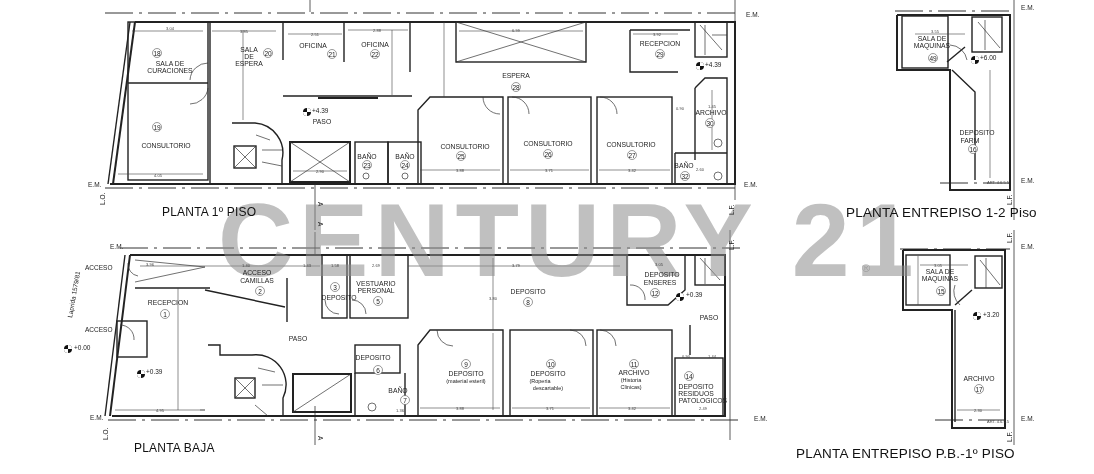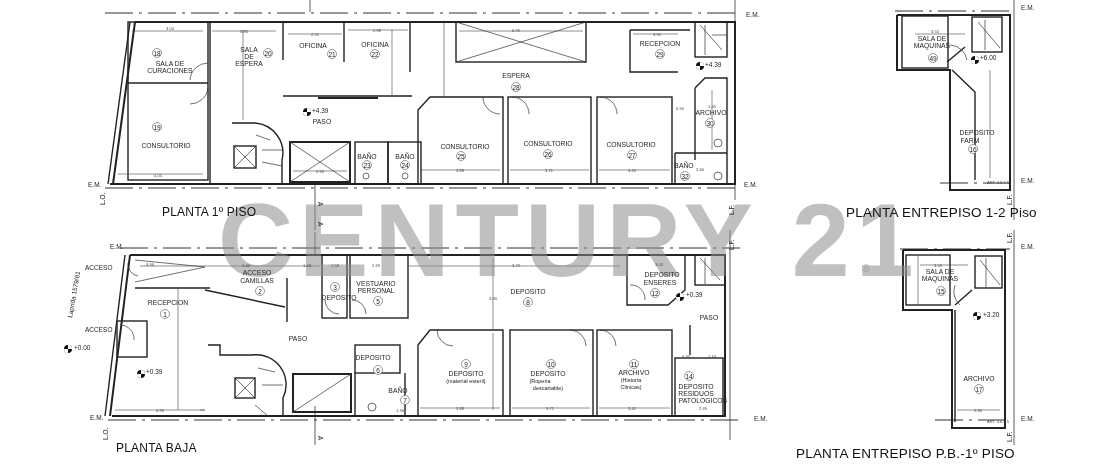--- a/index.html
+++ b/index.html
@@ -221,21 +221,21 @@
   <use href="#lvl" x="975" y="60"></use>
   <use href="#lvl" x="977" y="316"></use>
 </svg>
 
 <div>
   <div class="watermark">CENTURY 21</div>
   <div class="watermark-reg">®</div>
 </div>
 
 <div class="plan-title" style="left:162px;top:205px;">PLANTA 1º PISO</div>
-<div class="plan-title" style="left:116px;top:441px;">PLANTA BAJA</div>
+<div class="plan-title" style="left:134px;top:441px;">PLANTA BAJA</div>
 <div class="plan-title small" style="left:846px;top:205px;">PLANTA ENTREPISO 1-2 Piso</div>
 <div class="plan-title small" style="left:796px;top:446px;">PLANTA ENTREPISO P.B.-1º PISO</div>
 
 <svg style="position:absolute;left:0;top:0;width:1094px;height:474px;pointer-events:none" viewBox="0 0 1094 474">
 
   <g>
     <circle class="num-circle" cx="157" cy="53" r="4.5"></circle>
       <text class="room-num" x="157" y="55.5">18</text>
     <text class="room-label" x="170" y="66">SALA DE</text>
     <text class="room-label" x="170" y="73">CURACIONES</text>

